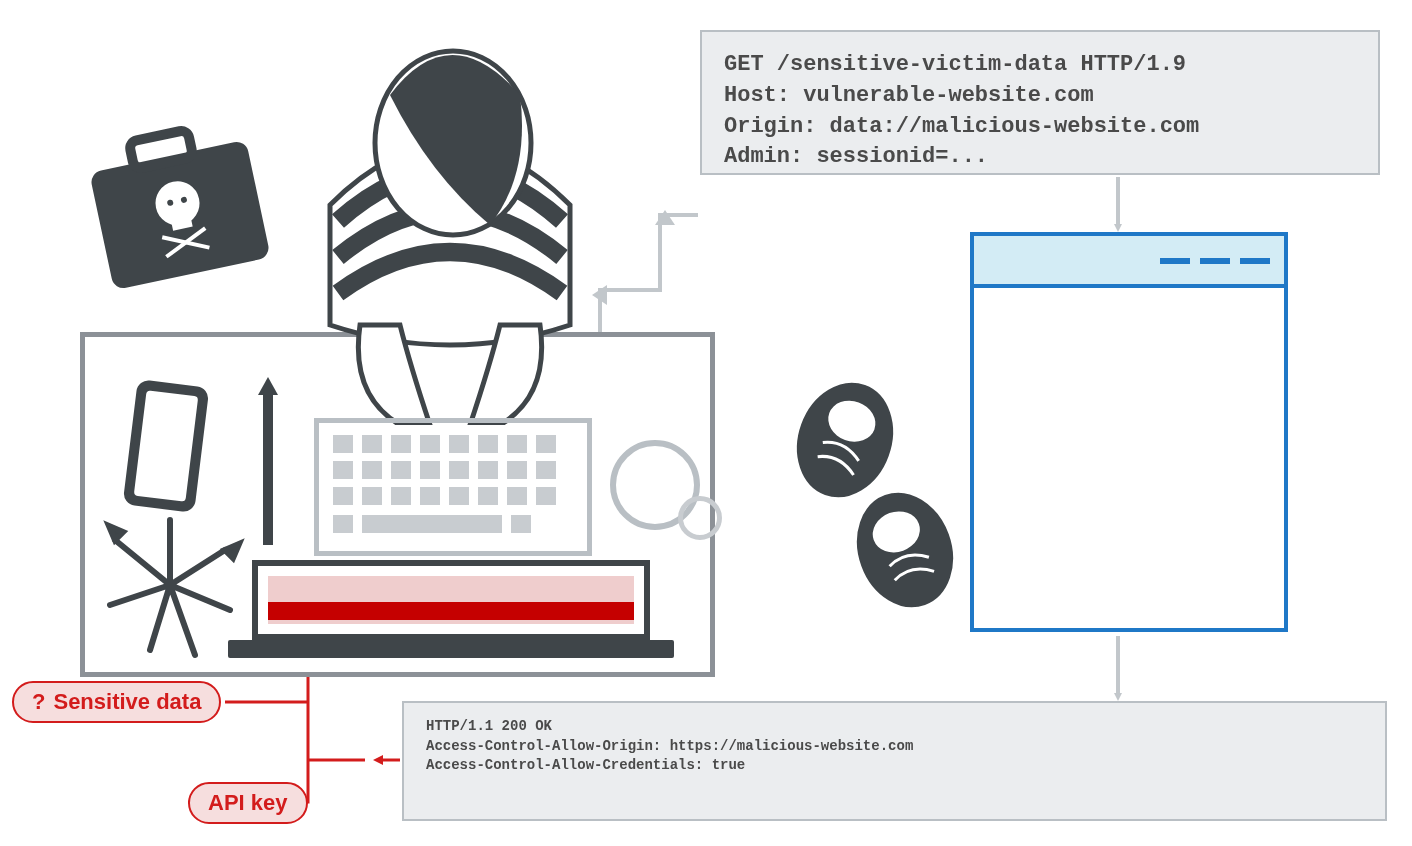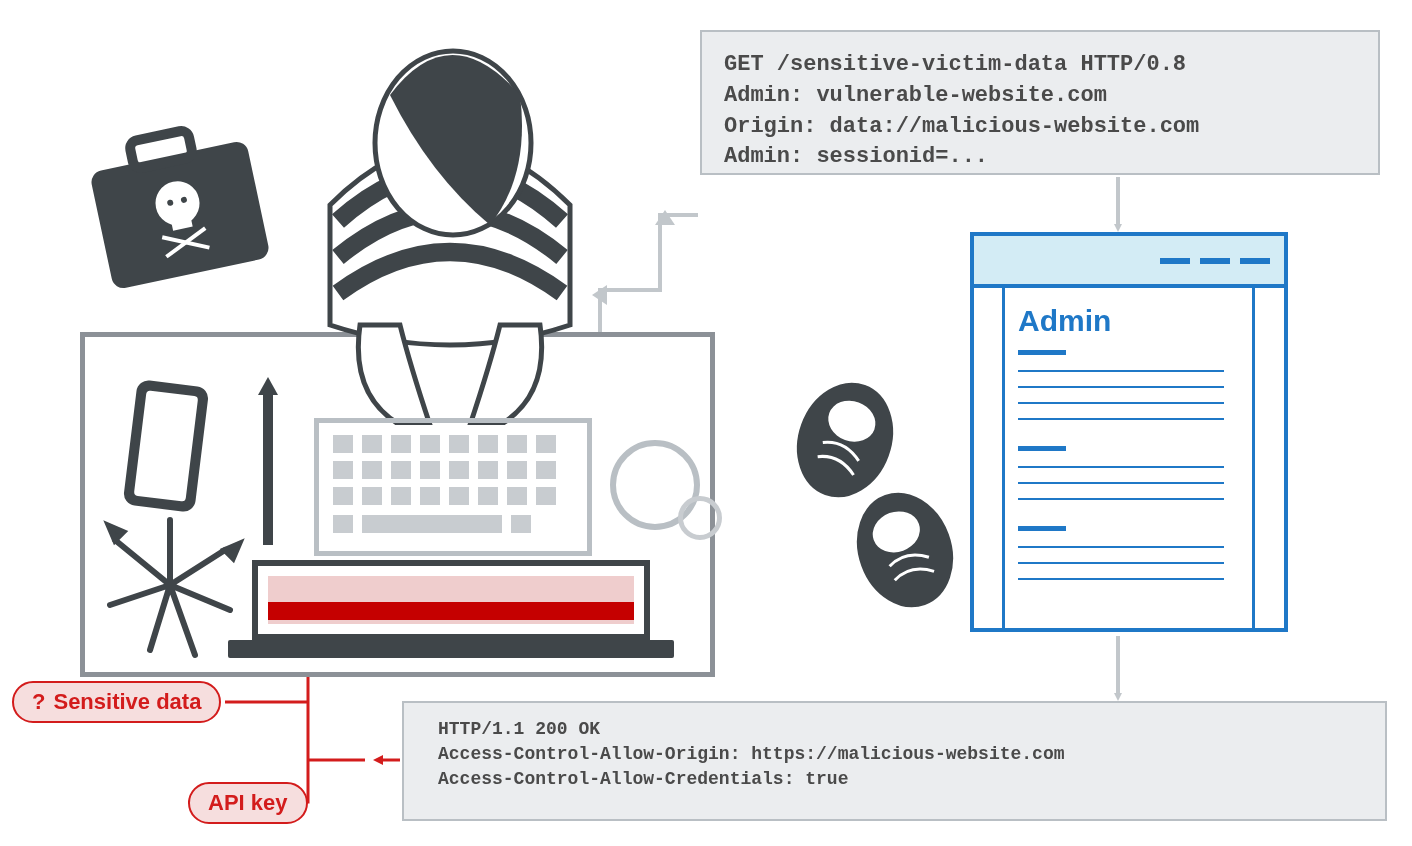--- a/index.html
+++ b/index.html
@@ -96,22 +96,22 @@
   
   .response-box {
     position: absolute;
     left: 402px;
     top: 701px;
     width: 985px;
     height: 120px;
     background: #ebedef;
     border: 2px solid #b9bfc4;
     box-sizing: border-box;
-    padding: 14px 34px;
-    font-size: 18px;
+    padding: 14px 22px;
+    font-size: 14px;
     font-weight: bold;
     color: #4a4a4a;
     line-height: 1.4em;
     white-space: pre;
   }
   
   .pill {
     position: absolute;
     border: 2px solid #d31c1c;
     background: #f6dede;
@@ -235,51 +235,32 @@
     <path d="M 1118 636 L 1118 697" stroke="#c2c7cb" stroke-width="4" fill="none" marker-end="url(#arr-grey)"></path>
 
     <path d="M 400 760 L 378 760" stroke="#d31c1c" stroke-width="3" fill="none" marker-end="url(#arr-red)"></path>
 
     <path d="M 308 645 L 308 802 L 188 802" stroke="#d31c1c" stroke-width="3" fill="none"></path>
     <path d="M 308 702 L 225 702" stroke="#d31c1c" stroke-width="3" fill="none"></path>
     <path d="M 308 760 L 365 760" stroke="#d31c1c" stroke-width="3" fill="none"></path>
     <path d="M 300 656 L 308 642 L 316 656 Z" fill="#d31c1c"></path>
   </svg>
 
-  <div class="request-box"><span>GET /sensitive-victim-data HTTP/0.8</span>
-<span>Admin: vulnerable-website.com</span>
+  <div class="request-box"><span>GET /sensitive-victim-data HTTP/1.9</span>
+<span>Host: vulnerable-website.com</span>
 <span>Origin: data://malicious-website.com</span>
 <span>Admin: sessionid=...</span></div>
 
   <div class="browser">
     <div class="titlebar">
       <div class="dashes">
         <span class="dash"></span>
           <span class="dash"></span>
           <span class="dash"></span>
       </div>
-    </div>
-    <div class="content">
-      <span class="col-left"></span>
-        <span class="col-right"></span>
-      <div class="admin">Admin</div>
-
-      <span class="bar" style="left:44px; top:62px;  width:48px;"></span>
-      <span class="thinbar" style="left:44px; top:82px;  width:206px;"></span>
-      <span class="thinbar" style="left:44px; top:98px;  width:206px;"></span>
-      <span class="thinbar" style="left:44px; top:114px; width:206px;"></span>
-      <span class="thinbar" style="left:44px; top:130px; width:206px;"></span>
-      <span class="bar" style="left:44px; top:158px; width:48px;"></span>
-      <span class="thinbar" style="left:44px; top:178px; width:206px;"></span>
-      <span class="thinbar" style="left:44px; top:194px; width:206px;"></span>
-      <span class="thinbar" style="left:44px; top:210px; width:206px;"></span>
-      <span class="bar" style="left:44px; top:238px; width:48px;"></span>
-      <span class="thinbar" style="left:44px; top:258px; width:206px;"></span>
-      <span class="thinbar" style="left:44px; top:274px; width:206px;"></span>
-      <span class="thinbar" style="left:44px; top:290px; width:206px;"></span>
     </div>
   </div>
 
   <div class="response-box"><span>HTTP/1.1 200 OK</span>
 <span>Access-Control-Allow-Origin: https://malicious-website.com</span>
 <span>Access-Control-Allow-Credentials: true</span></div>
 
   <div class="pill sensitive">
     <span class="q">?</span><span>Sensitive data</span>
   </div>

